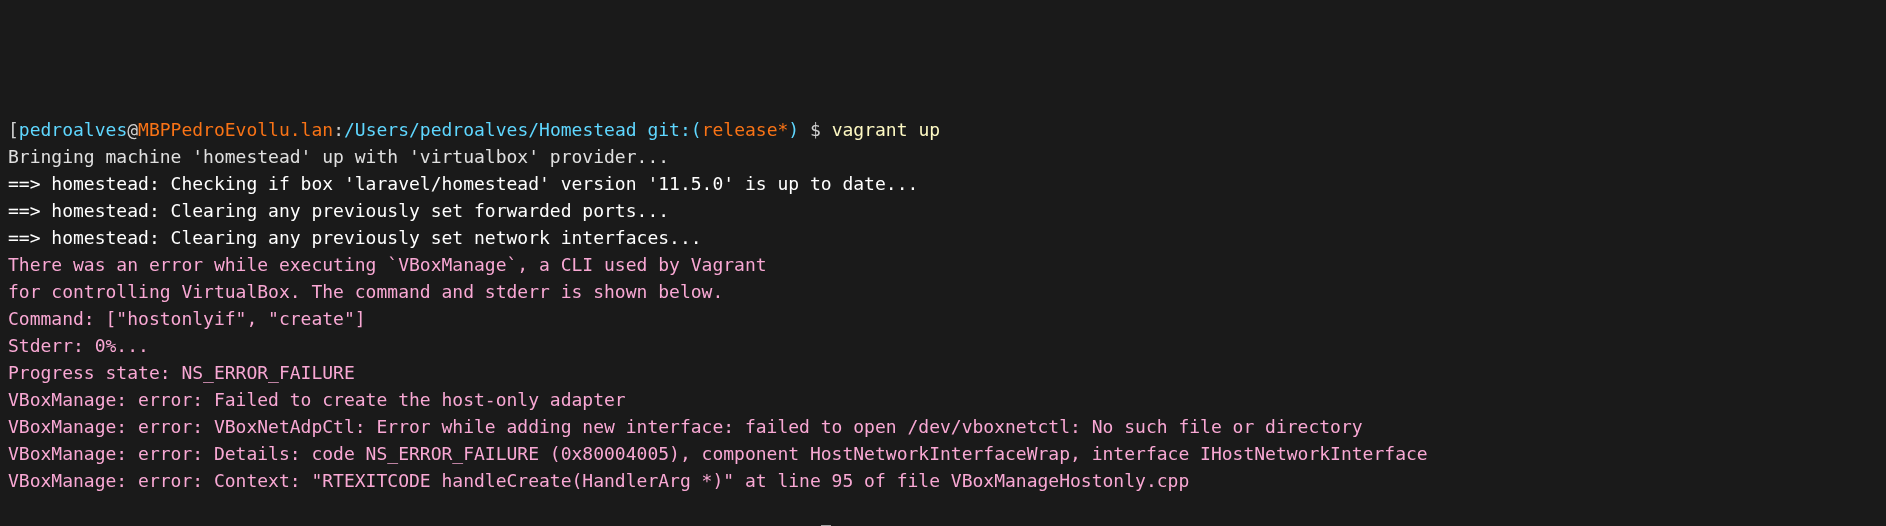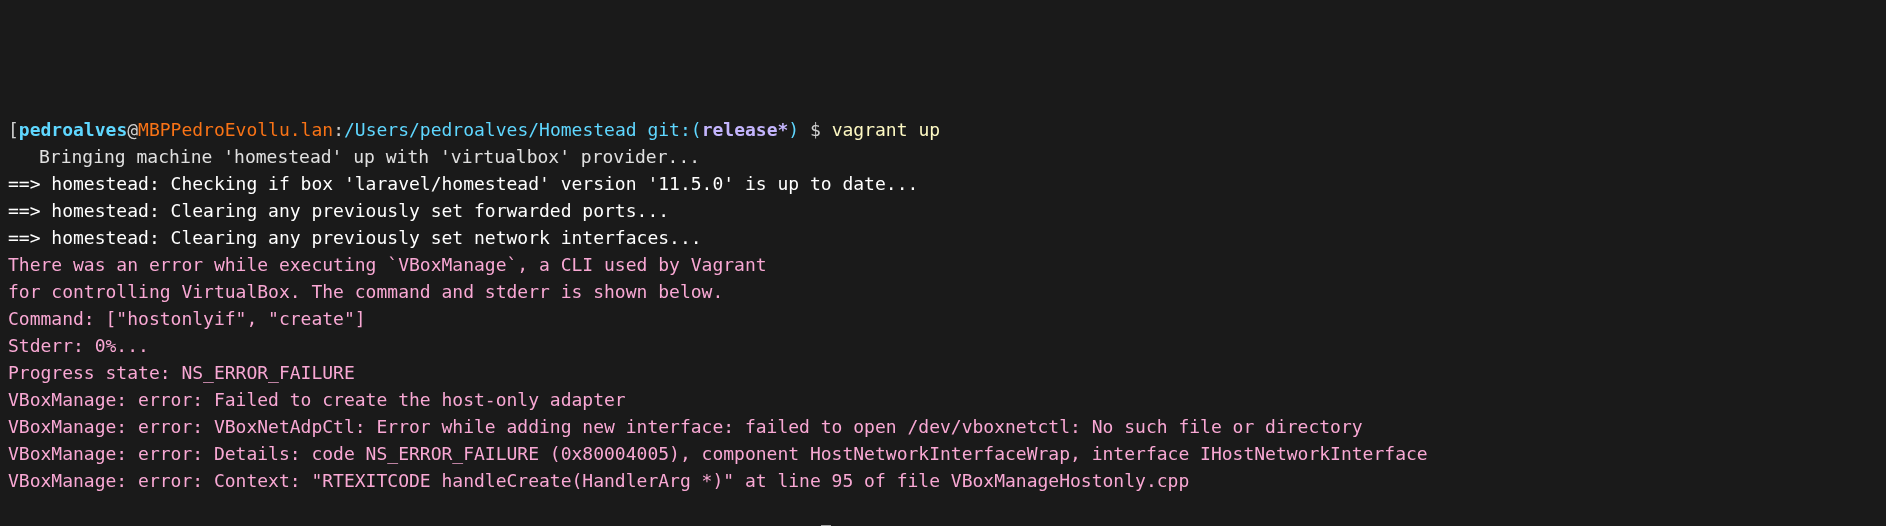--- a/index.html
+++ b/index.html
@@ -15,50 +15,47 @@
       line-height: 1.5;
       padding: 8px;
       white-space: pre;
       overflow-x: auto;
     }
     .prompt-bracket {
       color: #d0d0d0;
     }
     .prompt-user {
       color: #5fd7ff;
-      font-weight: bold;
     }
     .prompt-at {
       color: #d0d0d0;
     }
     .prompt-host {
       color: #f97316;
     }
     .prompt-colon {
       color: #d0d0d0;
     }
     .prompt-path {
       color: #5fd7ff;
     }
     .prompt-git {
       color: #5fd7ff;
     }
     .prompt-branch {
-      color: #c4b5fd;
-      font-weight: bold;
+      color: #f97316;
     }
     .prompt-dollar {
       color: #d0d0d0;
     }
     .cmd {
       color: #fef9c3;
     }
     .output-normal {
       color: #e0e0e0;
-      margin-left: 31px;
     }
     .output-bold {
       color: #ffffff;
       font-weight: normal;
     }
     .output-error {
       color: #f9a8d4;
     }
     .cursor {
       display: inline-block;

